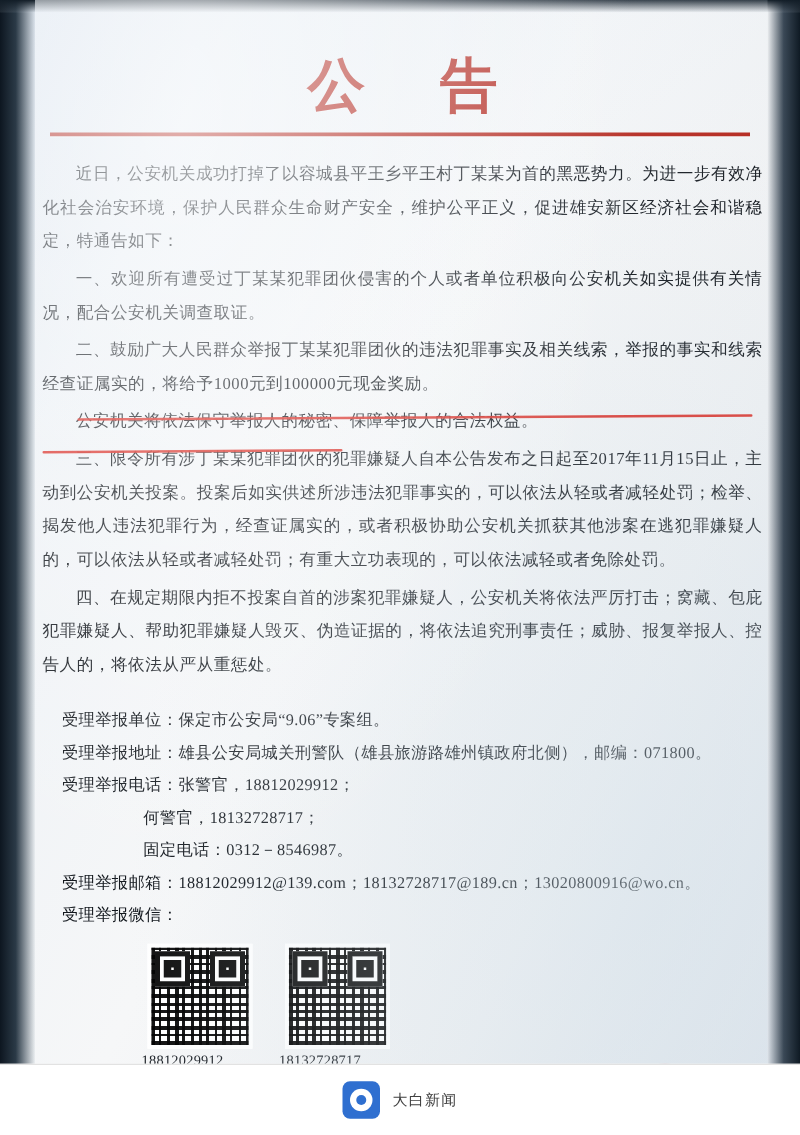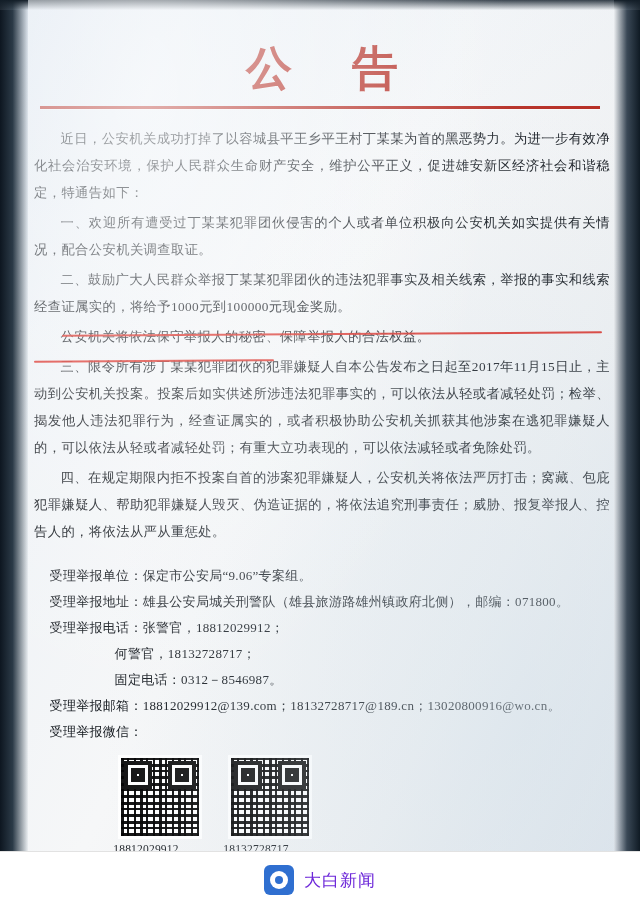--- a/index.html
+++ b/index.html
@@ -209,22 +209,22 @@
   .footer-logo::after {
     content: "";
     position: absolute;
     left: 11px; top: 11px;
     width: 8px; height: 8px;
     border-radius: 50%;
     background: #2f6fd0;
   }
   .footer-text {
     font-family: "Liberation Sans", sans-serif;
-    font-size: 17px;
-    color: #6d28d9;
+    font-size: 12px;
+    color: #404040;
     letter-spacing: 1px;
   }
 </style>
 </head>
 <body>
 
 <div id="page">
 
   <div class="edge edge-left"></div>
   <div class="edge edge-right"></div>

